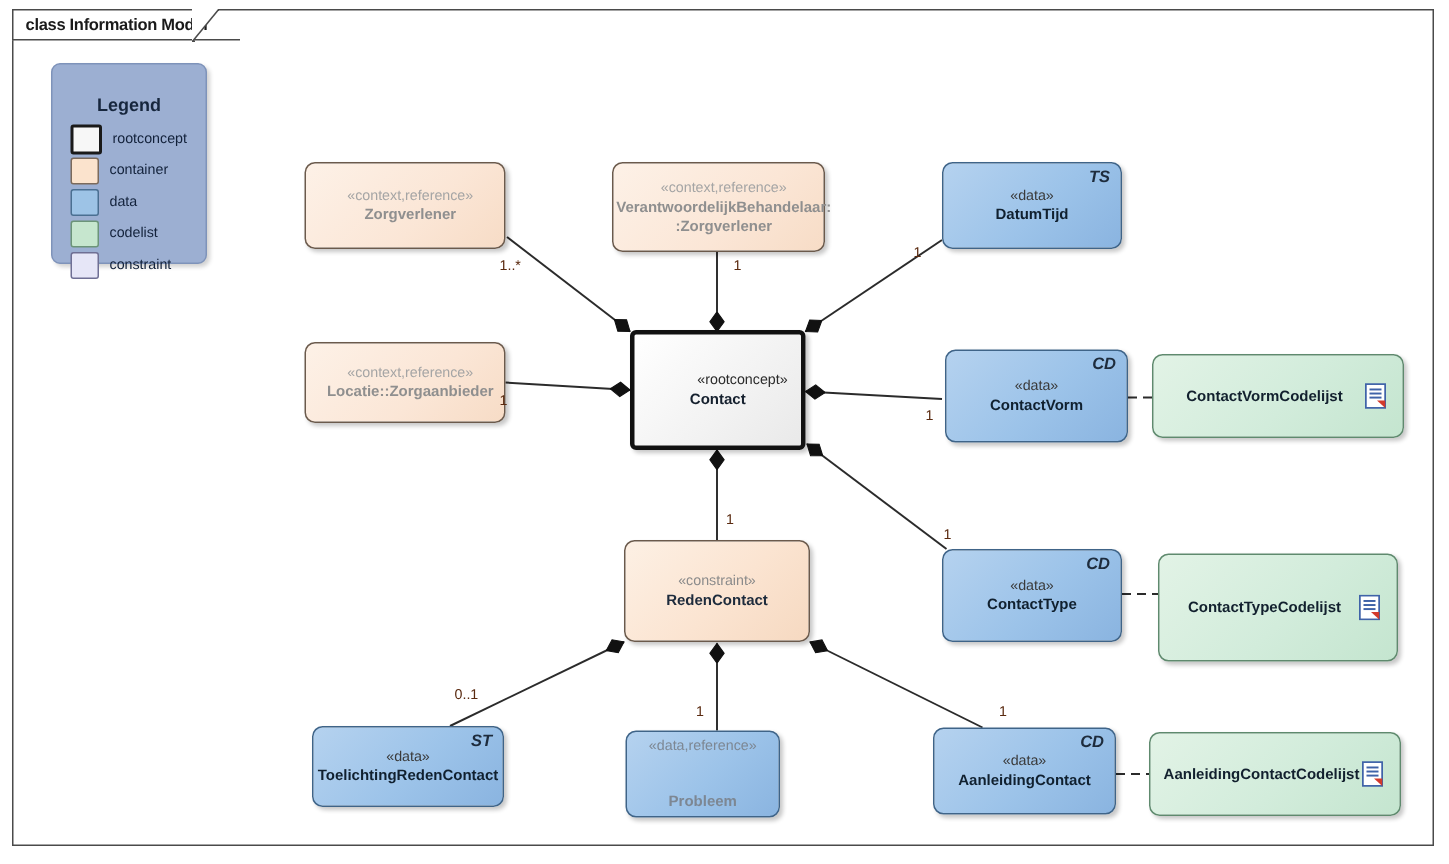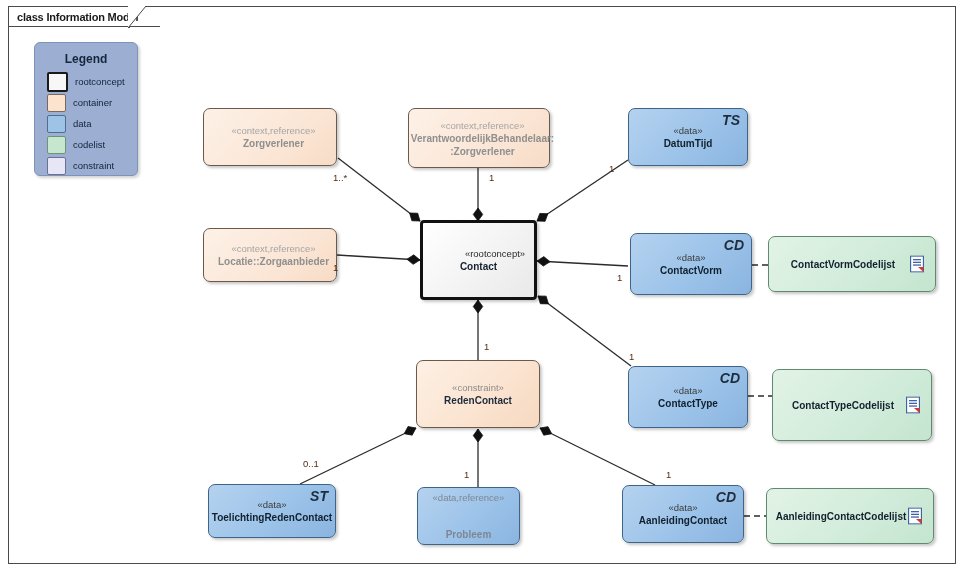--- a/index.html
+++ b/index.html
@@ -76,21 +76,21 @@
     border: 1px solid #7e93ba;
     border-radius: 6px;
     box-sizing: border-box;
     box-shadow: 2px 2px 3px rgba(0,0,0,0.18);
   }
   #legend-title {
     text-align: center;
     font-size: 12px;
     font-weight: bold;
     color: #16263d;
-    margin-top: 9px;
+    margin-top: 20px;
     margin-bottom: 6px;
   }
   .legend-row {
     display: flex;
     align-items: center;
     margin: 0 0 2px 12px;
     height: 19px;
   }
   .legend-swatch {
     width: 17px;
@@ -130,21 +130,21 @@
   }
   .node .nname {
     font-size: 10px;
     font-weight: bold;
     line-height: 13px;
   }
   .node .corner {
     position: absolute;
     top: 3px;
     right: 7px;
-    font-size: 14px;
+    font-size: 11px;
     font-style: italic;
     font-weight: bold;
     color: #1e2c3d;
   }
 
   
   .t-root {
     background: linear-gradient(135deg,#ffffff 0%,#f2f2f2 60%,#e9e9e9 100%);
     border: 3px solid #111111;
     border-radius: 4px;

